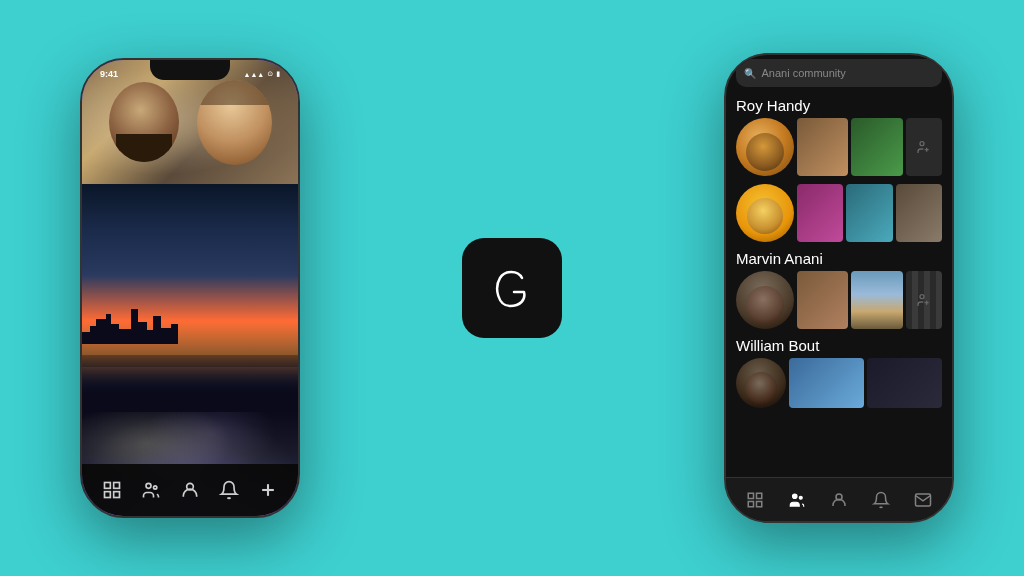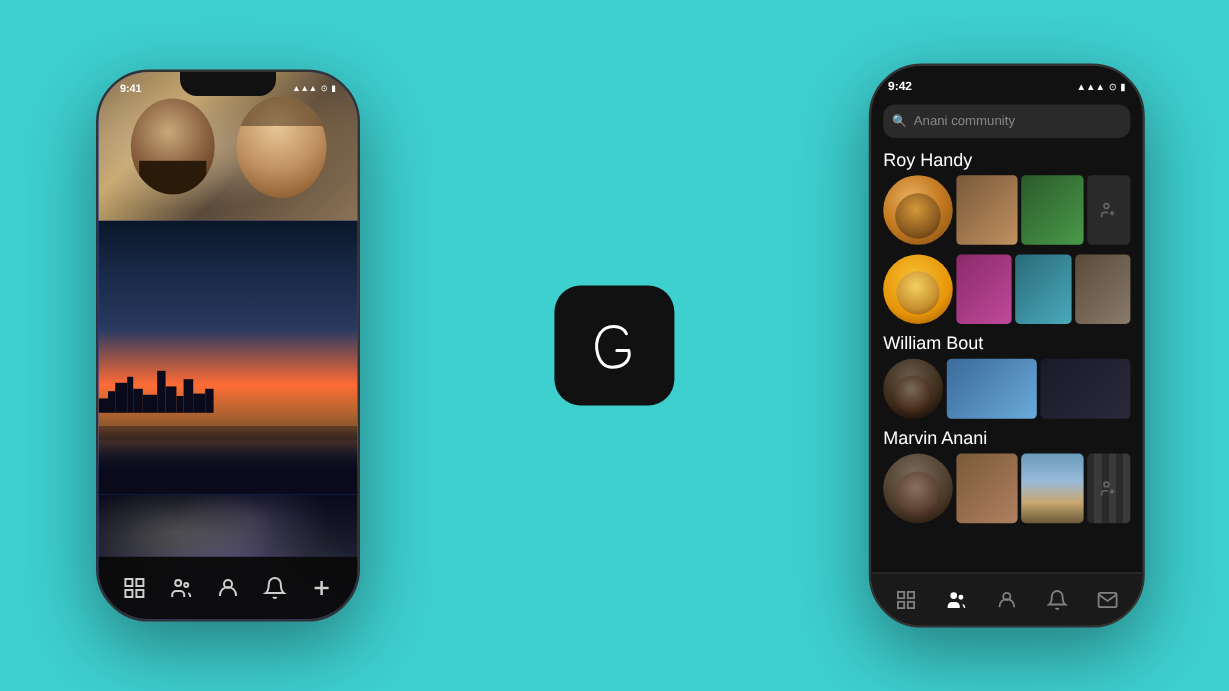--- a/index.html
+++ b/index.html
@@ -34,21 +34,21 @@
     }
     .app-icon svg {
       width: 65px;
       height: 65px;
     }
 
     
     .phone {
       position: absolute;
       border-radius: 44px;
-      background: #1d4ed8;
+      background: #8b5cf6;
       box-shadow: 0 20px 60px rgba(0,0,0,0.4);
       overflow: hidden;
     }
 
     
     .phone-left {
       width: 220px;
       height: 460px;
       left: 80px;
       top: 50%;
@@ -391,28 +391,20 @@
   <div class="app-icon">
     <svg viewBox="0 0 65 65">
 
       <path d="M42 22 C38 14, 25 14, 20 22 C14 32, 18 50, 30 50 C40 50, 46 44, 44 36 L34 36" stroke="white" stroke-width="2.5" fill="none" stroke-linecap="round" stroke-linejoin="round"></path>
     </svg>
   </div>
 </div>
 
 <div class="phone phone-right" style="display:flex;flex-direction:column;">
 
-  <div class="status-bar-right">
-    <span class="time-r">9:42</span>
-    <div class="icons-r">
-      <span style="font-size:8px;color:white;">▲▲▲</span>
-      <span style="font-size:8px;color:white;">⊙</span>
-      <span style="font-size:8px;color:white;">▮</span>
-    </div>
-  </div>
 
   <div class="search-bar">
     <span class="search-icon-sm">🔍</span>
     <span class="search-text">Anani community</span>
   </div>
 
   <div class="community-list" style="flex:1;overflow:hidden;">
 
     <div class="community-member">
       <div class="member-name">Roy Handy</div>
@@ -440,49 +432,49 @@
         </div>
         <div class="photo-cell-full pc-magenta" style="flex:1;border-radius:4px;"></div>
         <div class="photo-cell-full pc-teal" style="flex:1;border-radius:4px;"></div>
         <div class="photo-cell-full" style="flex:1;border-radius:4px;background:linear-gradient(135deg,#5a4a3a,#8a7a6a);">
           
         </div>
       </div>
     </div>
 
     <div class="community-member">
-      <div class="member-name">William Bout</div>
-      <div class="member-photos" style="height:50px;">
-        <div class="member-avatar" style="background:radial-gradient(circle at 45% 30%, #6a5a4a 0%, #3a2a1a 60%, #0a0000 100%);position:relative;width:50px;height:50px;">
-          <div style="position:absolute;bottom:4px;left:50%;transform:translateX(-50%);width:32px;height:32px;border-radius:50%;background:radial-gradient(circle at 45% 35%, #7a6a5a 0%, #4a3020 60%,#1a0a00 100%);"></div>
-        </div>
-        <div class="photo-cell-full pc-sky" style="flex:1;border-radius:4px;height:50px;"></div>
-        <div class="photo-cell-full pc-dark" style="flex:1;border-radius:4px;height:50px;"></div>
-      </div>
-    </div>
-
-    <div class="community-member">
       <div class="member-name">Marvin Anani</div>
       <div class="member-photos">
         <div class="member-avatar" style="background:radial-gradient(circle at 45% 30%, #7a6a5a 0%, #4a3a2a 60%, #1a0a00 100%);position:relative;">
           <div style="position:absolute;bottom:5px;left:50%;transform:translateX(-50%);width:38px;height:38px;border-radius:50%;background:radial-gradient(circle at 45% 35%, #8a7060 0%, #5a4030 60%, #2a1000 100%);"></div>
         </div>
         <div class="photo-cell-full pc-warm" style="flex:1;border-radius:4px;"></div>
         <div class="photo-cell-full pc-landscape" style="flex:1;border-radius:4px;"></div>
         <div class="photo-cell-full pc-stripe" style="flex:0.7;border-radius:4px;display:flex;align-items:center;justify-content:center;background:repeating-linear-gradient(90deg,#2a2a2a 0px,#2a2a2a 6px,#3a3a3a 6px,#3a3a3a 12px);">
           <svg viewBox="0 0 24 24" fill="none" stroke="#666" stroke-width="2" width="16" height="16">
               <circle cx="9" cy="7" r="3"></circle>
               <path d="M3 21v-2a4 4 0 0 1 4-4h4"></path>
               <line x1="16" y1="13" x2="16" y2="19"></line>
               <line x1="13" y1="16" x2="19" y2="16"></line>
             </svg>
         </div>
       </div>
     </div>
 
+    <div class="community-member">
+      <div class="member-name">William Bout</div>
+      <div class="member-photos" style="height:50px;">
+        <div class="member-avatar" style="background:radial-gradient(circle at 45% 30%, #6a5a4a 0%, #3a2a1a 60%, #0a0000 100%);position:relative;width:50px;height:50px;">
+          <div style="position:absolute;bottom:4px;left:50%;transform:translateX(-50%);width:32px;height:32px;border-radius:50%;background:radial-gradient(circle at 45% 35%, #7a6a5a 0%, #4a3020 60%,#1a0a00 100%);"></div>
+        </div>
+        <div class="photo-cell-full pc-sky" style="flex:1;border-radius:4px;height:50px;"></div>
+        <div class="photo-cell-full pc-dark" style="flex:1;border-radius:4px;height:50px;"></div>
+      </div>
+    </div>
+
   </div>
 
   <div class="bottom-nav-right">
     <div class="rnav-icon rnav-inactive">
       <svg viewBox="0 0 24 24" fill="none" stroke="white" stroke-width="2">
           <rect x="3" y="3" width="7" height="7"></rect>
           <rect x="14" y="3" width="7" height="7"></rect>
           <rect x="3" y="14" width="7" height="7"></rect>
           <rect x="14" y="14" width="7" height="7"></rect>
         </svg>

